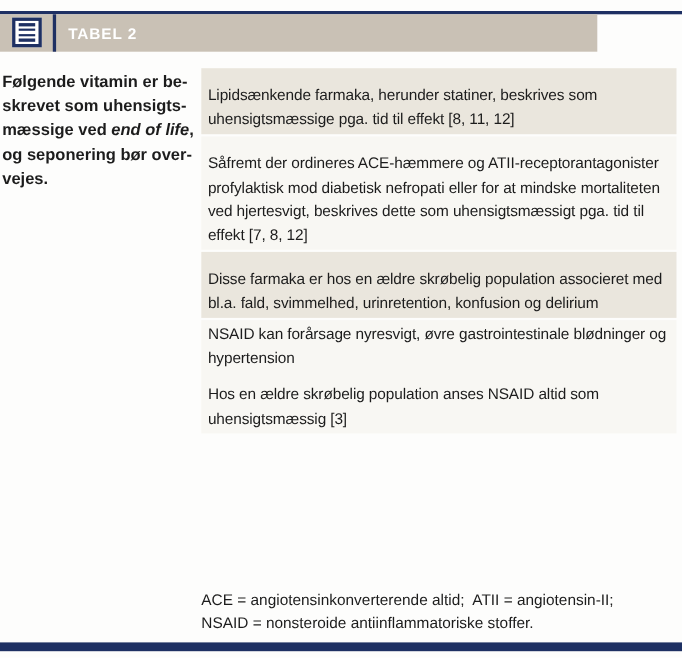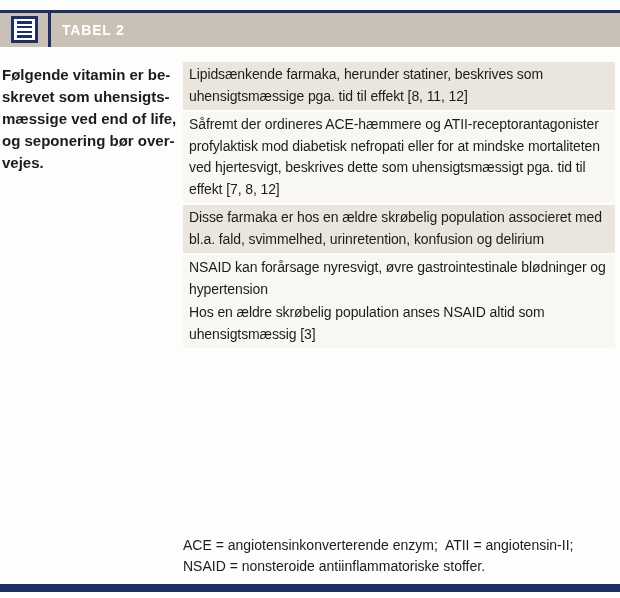--- a/index.html
+++ b/index.html
@@ -13,49 +13,49 @@
   html,body{background:#fff;}
   .page{
     position:relative;
     width:620px;height:598px;
     background:#fdfdfc;
     overflow:hidden;
     font-family:"Liberation Sans",sans-serif;
     color:var(--ink);
   }
   .top-rule{position:absolute;left:0;top:10px;width:620px;height:3px;background:var(--navy);}
-  .header-band{position:absolute;left:0;top:13px;width:620px;height:34px;background:var(--tan);}
+  .header-band{position:absolute;left:0;top:13px;width:543px;height:34px;background:var(--tan);}
   .table-icon{
     position:absolute;left:11px;top:3px;width:27px;height:27px;
     background:#fff;border:3px solid var(--navy);
     display:flex;flex-direction:column;justify-content:space-evenly;
     padding:0 3px;
   }
   .table-icon .stripe{height:2.5px;background:var(--navy);}
   .header-sep{position:absolute;left:48px;top:0;width:3px;height:34px;background:var(--navy);}
   .header-title{
     position:absolute;left:62px;top:0;height:34px;line-height:35px;
     color:#fff;font-weight:bold;font-size:14px;letter-spacing:0.8px;
   }
   .caption{
     position:absolute;left:2px;top:64px;width:178px;
     font-weight:bold;font-size:15px;line-height:22px;
   }
   .caption .cap-line{white-space:nowrap;}
-  .caption .it{}
+  .caption .it{font-style:italic;}
   .rows{position:absolute;left:183px;top:62px;width:432px;}
   .band{
     padding:2px 5px 3px 6px;
     margin-bottom:2px;
     font-size:14px;line-height:21.5px;letter-spacing:-0.1px;
   }
   .band.beige{background:var(--beige);}
   .band.white{background:var(--bandwhite);}
   .band p{margin:0 0 2px 0;}
-  .band p:last-child{margin-bottom:0;}
+  .band p:last-child{margin-bottom:0;margin-top:12px;}
   .footnote{
     position:absolute;left:183px;top:535px;width:406px;
     font-size:14px;line-height:21px;white-space:pre-wrap;
   }
   .bottom-bar{position:absolute;left:0;top:584px;width:620px;height:8px;background:var(--navy);}
 </style>
 </head>
 <body>
 
 <div class="page">
@@ -90,17 +90,17 @@
     </div>
     <div class="band beige">
       <p>Disse farmaka er hos en ældre skrøbelig population associeret med bl.a. fald, svimmelhed, urinretention, konfusion og delirium</p>
     </div>
     <div class="band white">
       <p>NSAID kan forårsage nyresvigt, øvre gastrointestinale blødninger og hypertension</p>
       <p>Hos en ældre skrøbelig population anses NSAID altid som uhensigtsmæssig [3]</p>
     </div>
   </div>
 
-  <div class="footnote">ACE = angiotensinkonverterende enzym;  ATII = angiotensin-II;  NSAID = nonsteroide antiinflammatoriske stoffer.</div>
+  <div class="footnote">ACE = angiotensinkonverterende altid;  ATII = angiotensin-II;  NSAID = nonsteroide antiinflammatoriske stoffer.</div>
 
   <div class="bottom-bar"></div>
 
 </div>
 
 </body></html>

